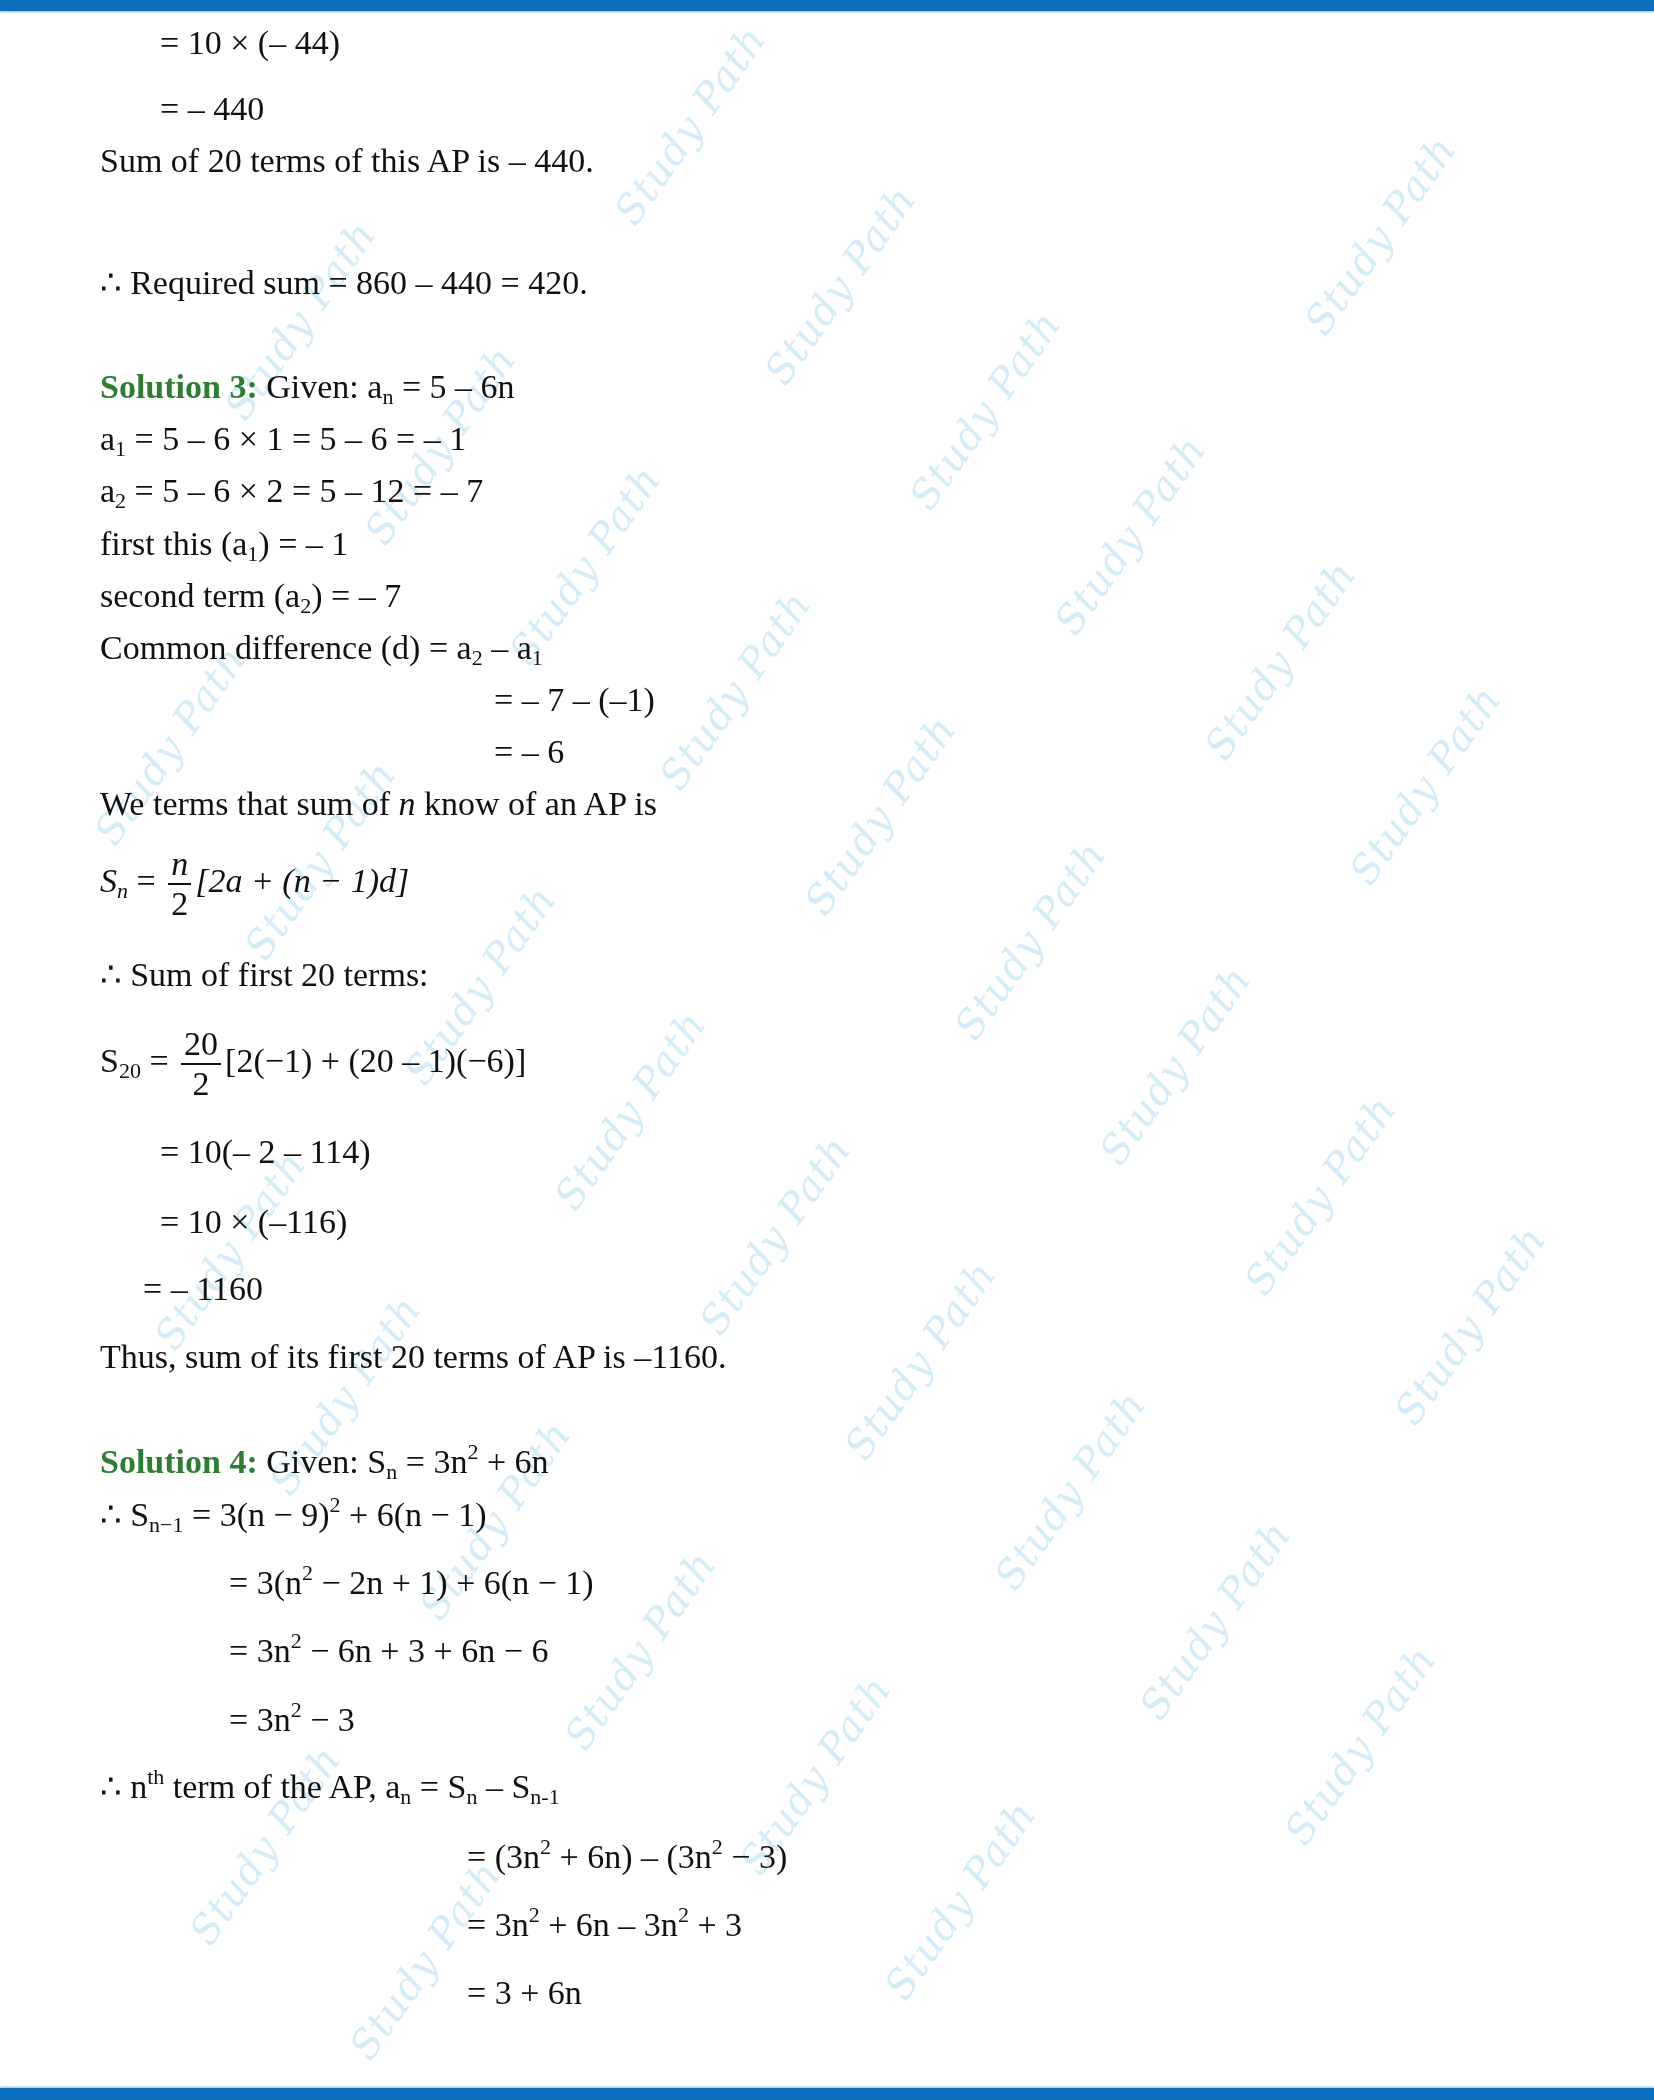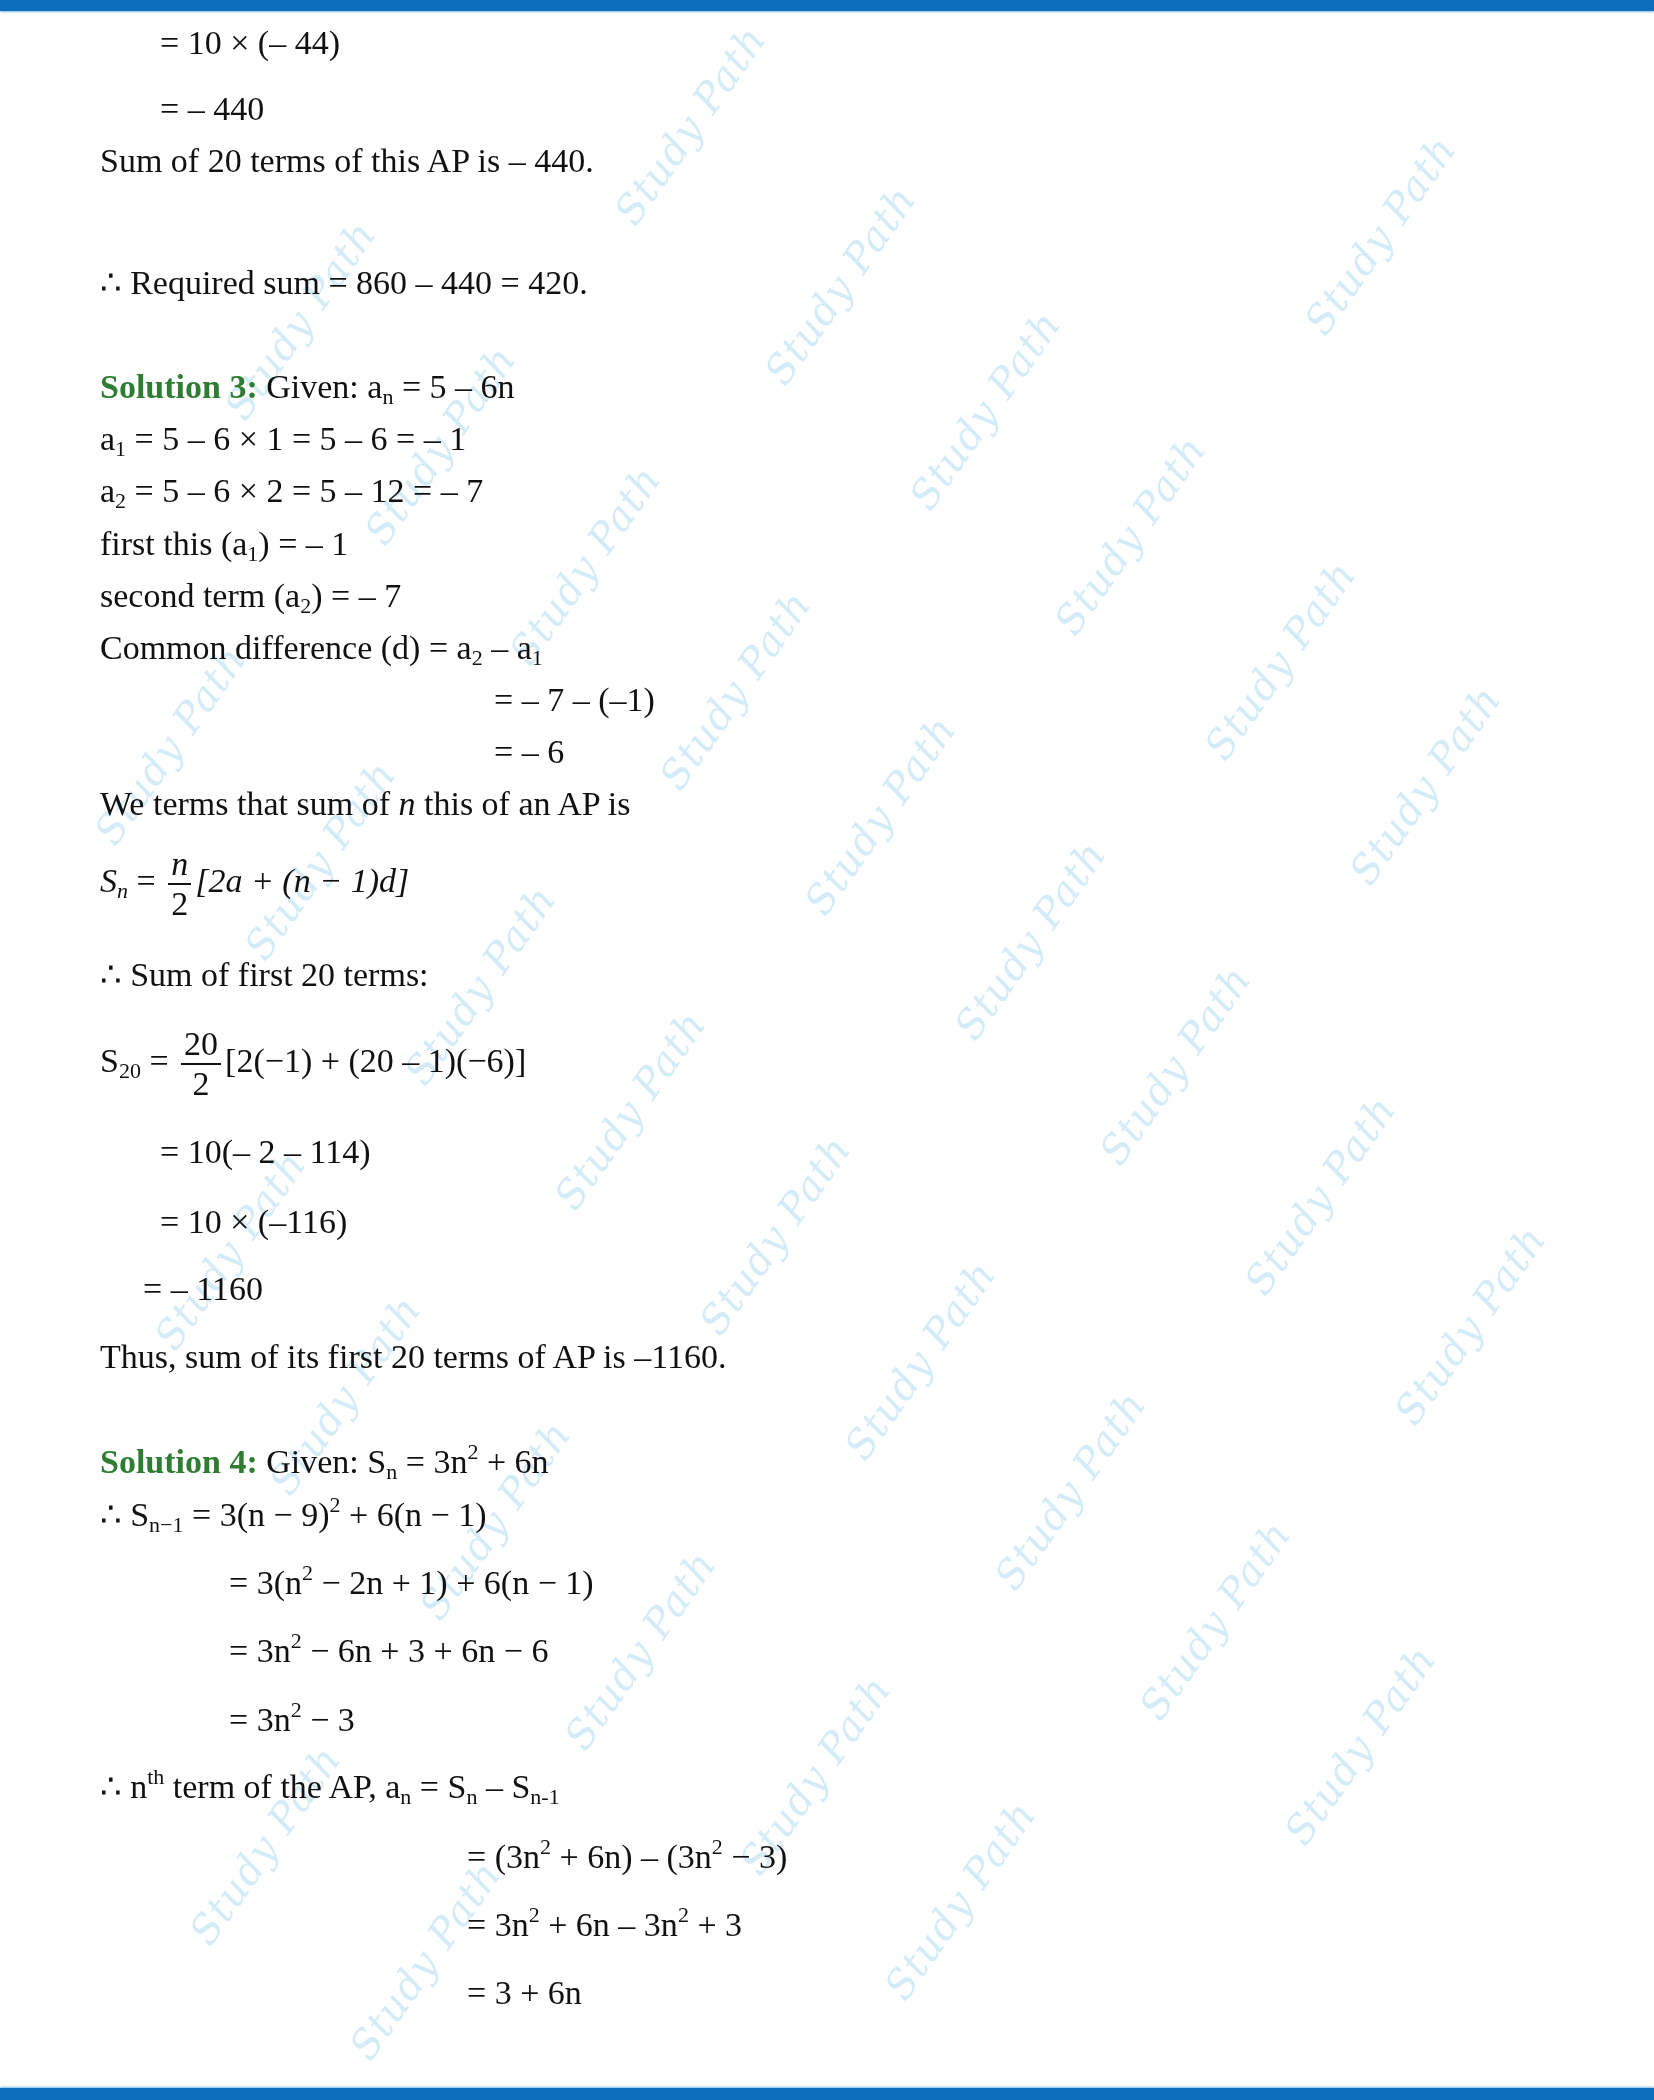--- a/index.html
+++ b/index.html
@@ -93,21 +93,21 @@
 </div>
 <div class="line" style="left:100px;top:576px">
   <span>second term (a</span><sub>2</sub><span>) = – 7</span>
 </div>
 <div class="line" style="left:100px;top:628px">
   <span>Common difference (d) = a</span><sub>2</sub><span> – a</span><sub>1</sub>
 </div>
 <div class="line" style="left:494px;top:680px">= – 7 – (–1)</div>
 <div class="line" style="left:494px;top:732px">= – 6</div>
 <div class="line" style="left:100px;top:784px">
-  <span>We terms that sum of </span><span class="it">n</span><span> this of an AP is</span>
+  <span>We terms that sum of </span><span class="it">n</span><span> know of an AP is</span>
 </div>
 <div class="line" style="left:100px;top:845px">
   <span class="it">S</span><sub class="it">n</sub><span> = </span><span class="frac">
       <span class="num it">n</span>
       <span class="rule"></span>
       <span class="den">2</span>
     </span><span class="it">[2a + (n − 1)d]</span>
 </div>
 <div class="line" style="left:100px;top:955px">∴ Sum of first 20 terms:</div>
 <div class="line" style="left:100px;top:1025px">

